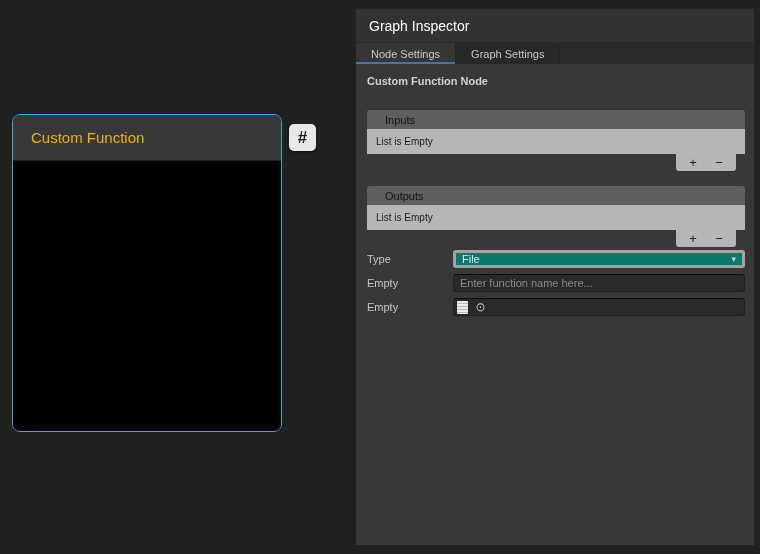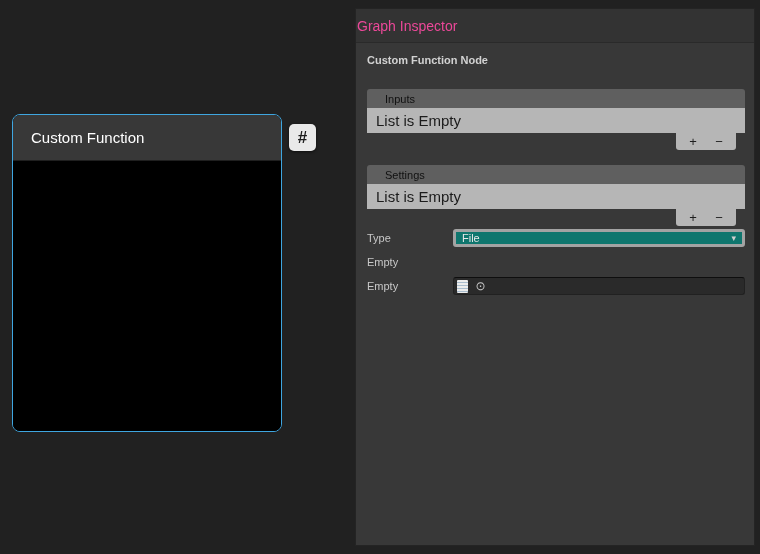--- a/index.html
+++ b/index.html
@@ -14,40 +14,40 @@
   
   .node {
     position:absolute; left:12px; top:114px; width:270px; height:318px;
     background:#000; border:1.5px solid #3fa6e0; border-radius:8px;
     overflow:hidden;
   }
   .node-header {
     height:46px; background:#383838; border-bottom:1px solid #1f1f1f;
     display:flex; align-items:center; padding-left:18px;
   }
-  .node-title { color:#ffffff; font-size:15px; }
+  .node-title { color:#eab308; font-size:15px; }
   .node-body { position:absolute; top:47px; bottom:0; left:0; right:0; background:#000; }
 
   .hash-badge {
     position:absolute; left:289px; top:124px; width:27px; height:27px;
     background:#e9e9e9; border-radius:5px; color:#1c1c1c;
     font-size:17px; font-weight:bold;
     display:flex; align-items:center; justify-content:center;
     box-shadow:0 1px 3px rgba(0,0,0,.6);
   }
 
   
   .inspector {
     position:absolute; left:355px; top:8px; width:400px; height:538px;
     background:#383838; border:1px solid #242424;
   }
   .inspector-header {
     height:34px; background:#333333; border-bottom:1px solid #2a2a2a;
-    display:flex; align-items:center; padding-left:1px;
-    color:#ec4899; font-size:14px;
+    display:flex; align-items:center; padding-left:13px;
+    color:#ffffff; font-size:14px;
   }
   .tab-bar { height:21px; background:#2a2a2a; display:flex; }
   .tab {
     padding:0 15px; display:flex; align-items:center;
     font-size:11px; color:#c8c8c8; background:#282828;
     position:relative; cursor:default; border-right:1px solid #232323;
   }
   .tab.active { background:#363636; }
   .tab-underline {
     position:absolute; left:0; right:0; bottom:0; height:2px; background:#3a79bb;
@@ -61,21 +61,21 @@
   
   .relist { margin-top:21px; }
   .relist + .relist { margin-top:14px; }
   .relist-header {
     height:19px; background:#5f5f5f; color:#111;
     font-size:11px; display:flex; align-items:center;
     padding-left:18px; border-radius:3px 3px 0 0;
   }
   .relist-body {
     height:25px; background:#b6b6b6; color:#1c1c1c;
-    font-size:15px; display:flex; align-items:center; padding-left:9px;
+    font-size:10px; display:flex; align-items:center; padding-left:9px;
   }
   .relist-footer { height:18px; display:flex; justify-content:flex-end; padding-right:9px; }
   .footer-box {
     width:60px; height:17px; background:#b6b6b6;
     border-radius:0 0 3px 3px; display:flex; align-items:center; justify-content:center;
   }
   .relist-btn {
     width:26px; height:17px; background:transparent; border:none;
     color:#1e1e1e; font-size:13px; line-height:15px; cursor:pointer;
     font-family:inherit;
@@ -135,38 +135,47 @@
     </div>
     <div class="hash-badge">#</div>
   </div>
 
   <div class="inspector">
 
     <div class="inspector-header">
       <span>Graph Inspector</span>
     </div>
 
+    <div class="tab-bar">
+      <div class="tab active">
+        <span>Node Settings</span>
+        <div class="tab-underline"></div>
+      </div>
+      <div class="tab">
+        <span>Graph Settings</span>
+      </div>
+    </div>
 
     <div class="content">
 
       <div class="section-title">Custom Function Node</div>
 
       <div class="relist">
         <div class="relist-header">Inputs</div>
         <div class="relist-body">List is Empty</div>
         <div class="relist-footer">
           <div class="footer-box">
             <button class="relist-btn">+</button>
             <button class="relist-btn">−</button>
           </div>
         </div>
       </div>
 
       <div class="relist">
-        <div class="relist-header">Settings</div>
+        <div class="relist-header">Outputs</div>
         <div class="relist-body">List is Empty</div>
         <div class="relist-footer">
           <div class="footer-box">
             <button class="relist-btn">+</button>
             <button class="relist-btn">−</button>
           </div>
         </div>
       </div>
 
       <div class="form-area">
@@ -174,20 +183,21 @@
         <div class="form-row">
           <span class="form-label">Type</span>
           <div class="dropdown">
             <span>File</span>
             <span class="dd-arrow">▾</span>
           </div>
         </div>
 
         <div class="form-row">
           <span class="form-label">Empty</span>
+          <input class="text-field" type="text" placeholder="Enter function name here..." style="">
         </div>
 
         <div class="form-row">
           <span class="form-label">Empty</span>
           <div class="object-field">
             <span class="asset-icon"></span>
             <span class="obj-picker">⊙</span>
           </div>
         </div>
 

